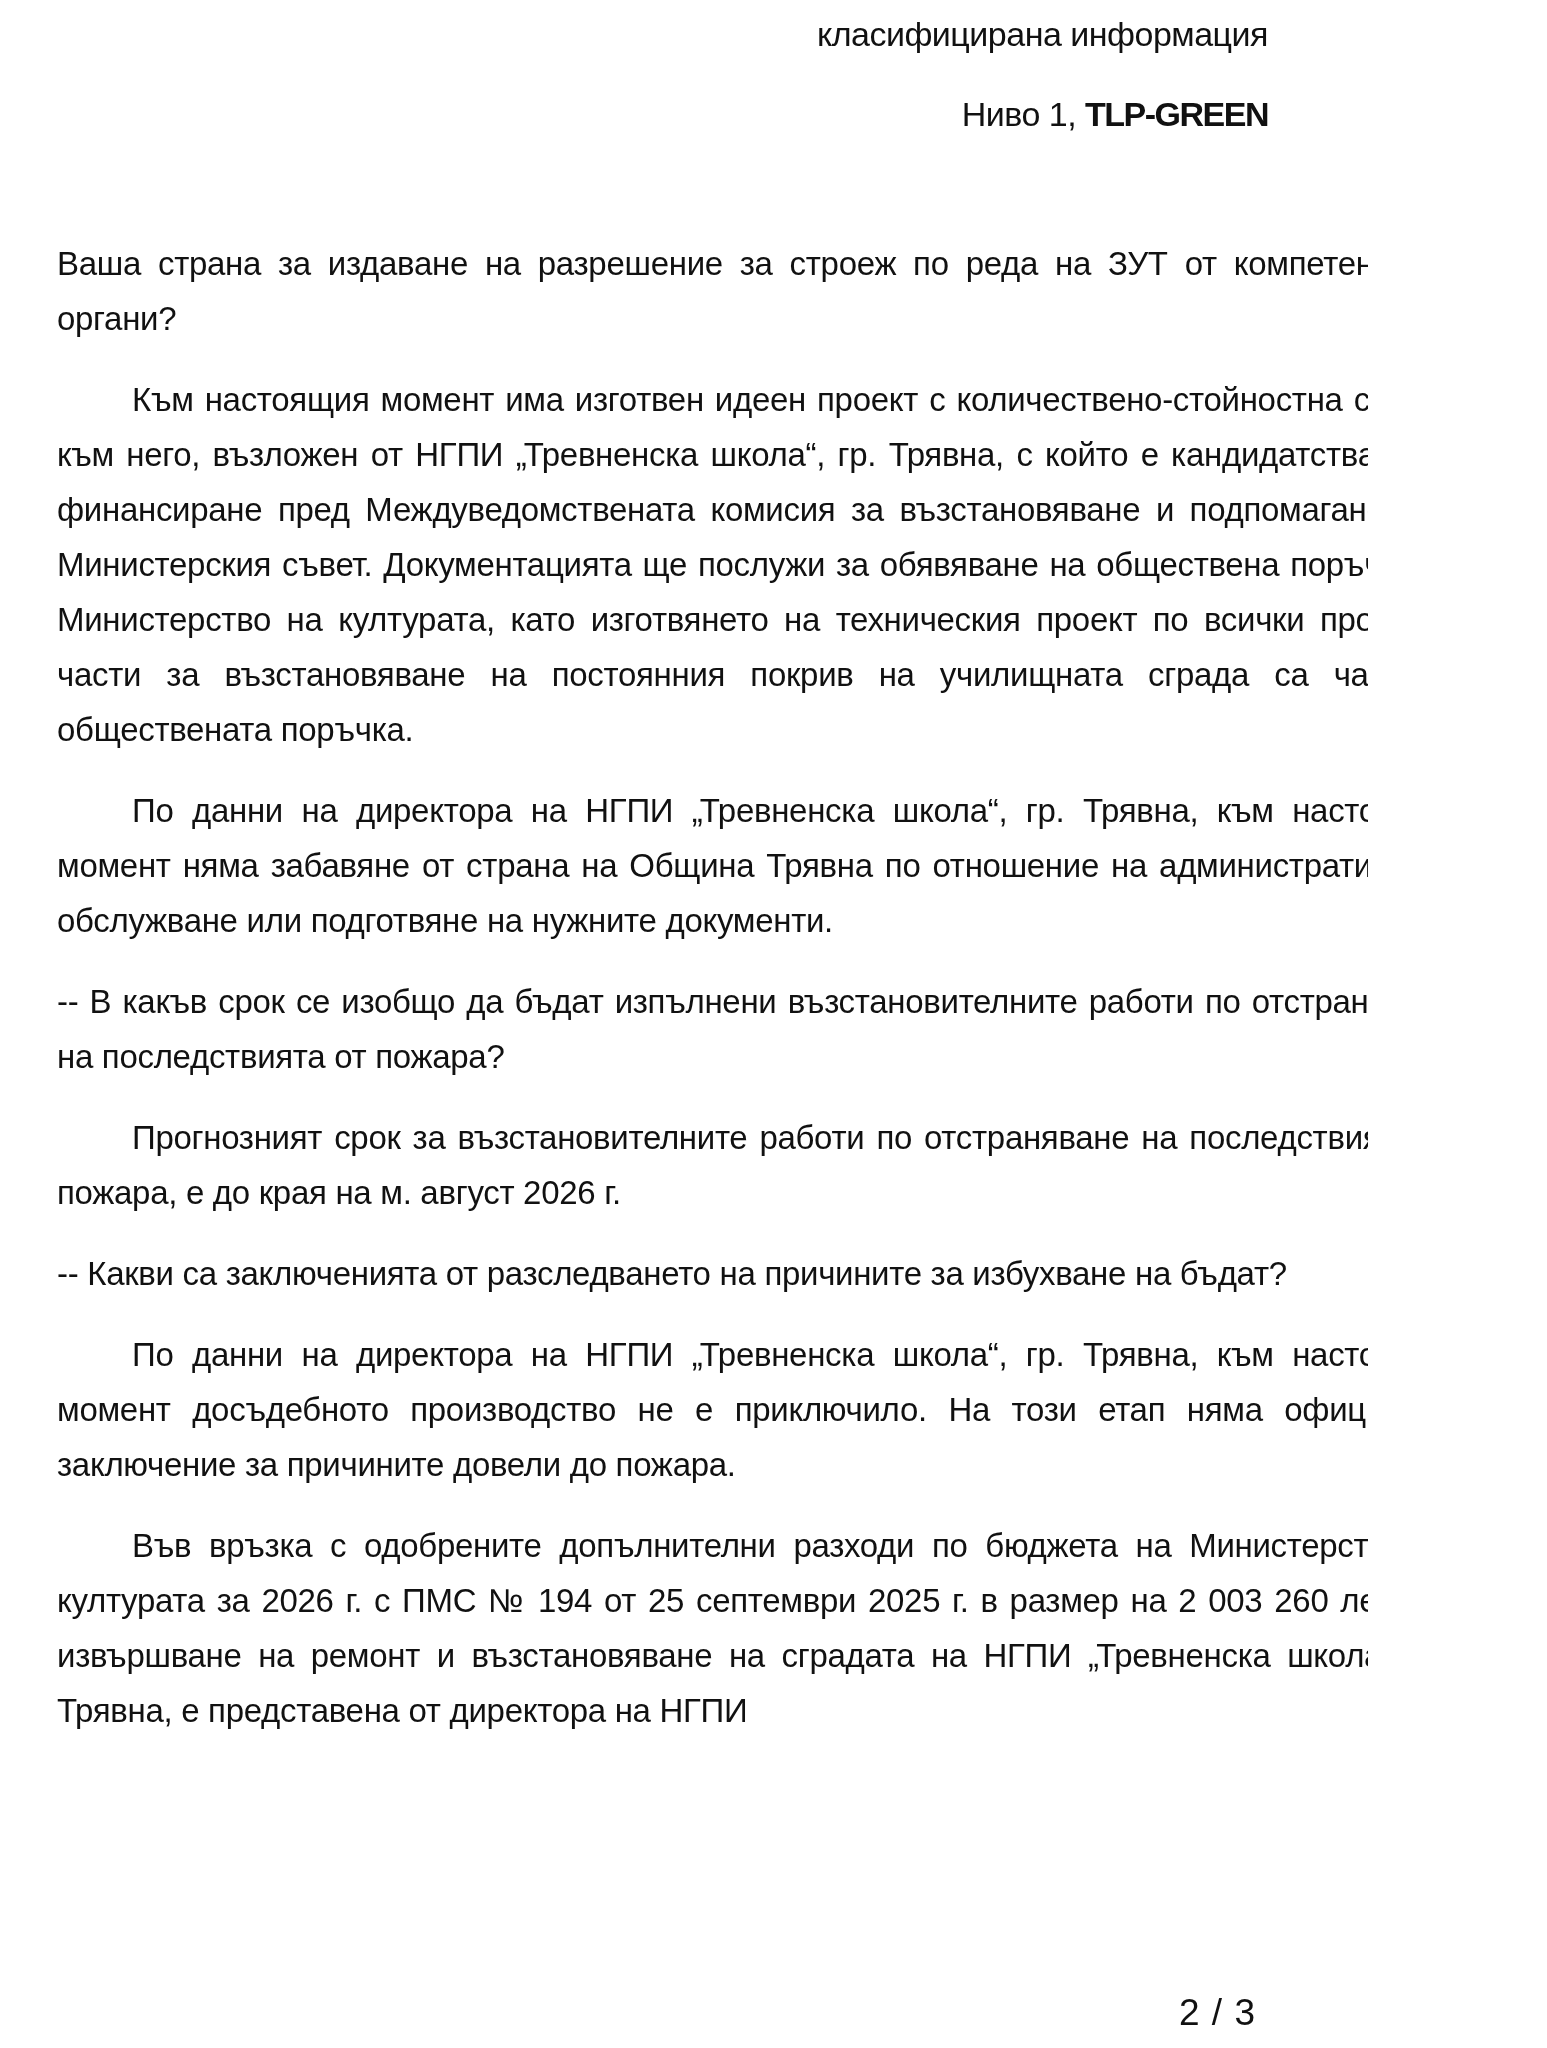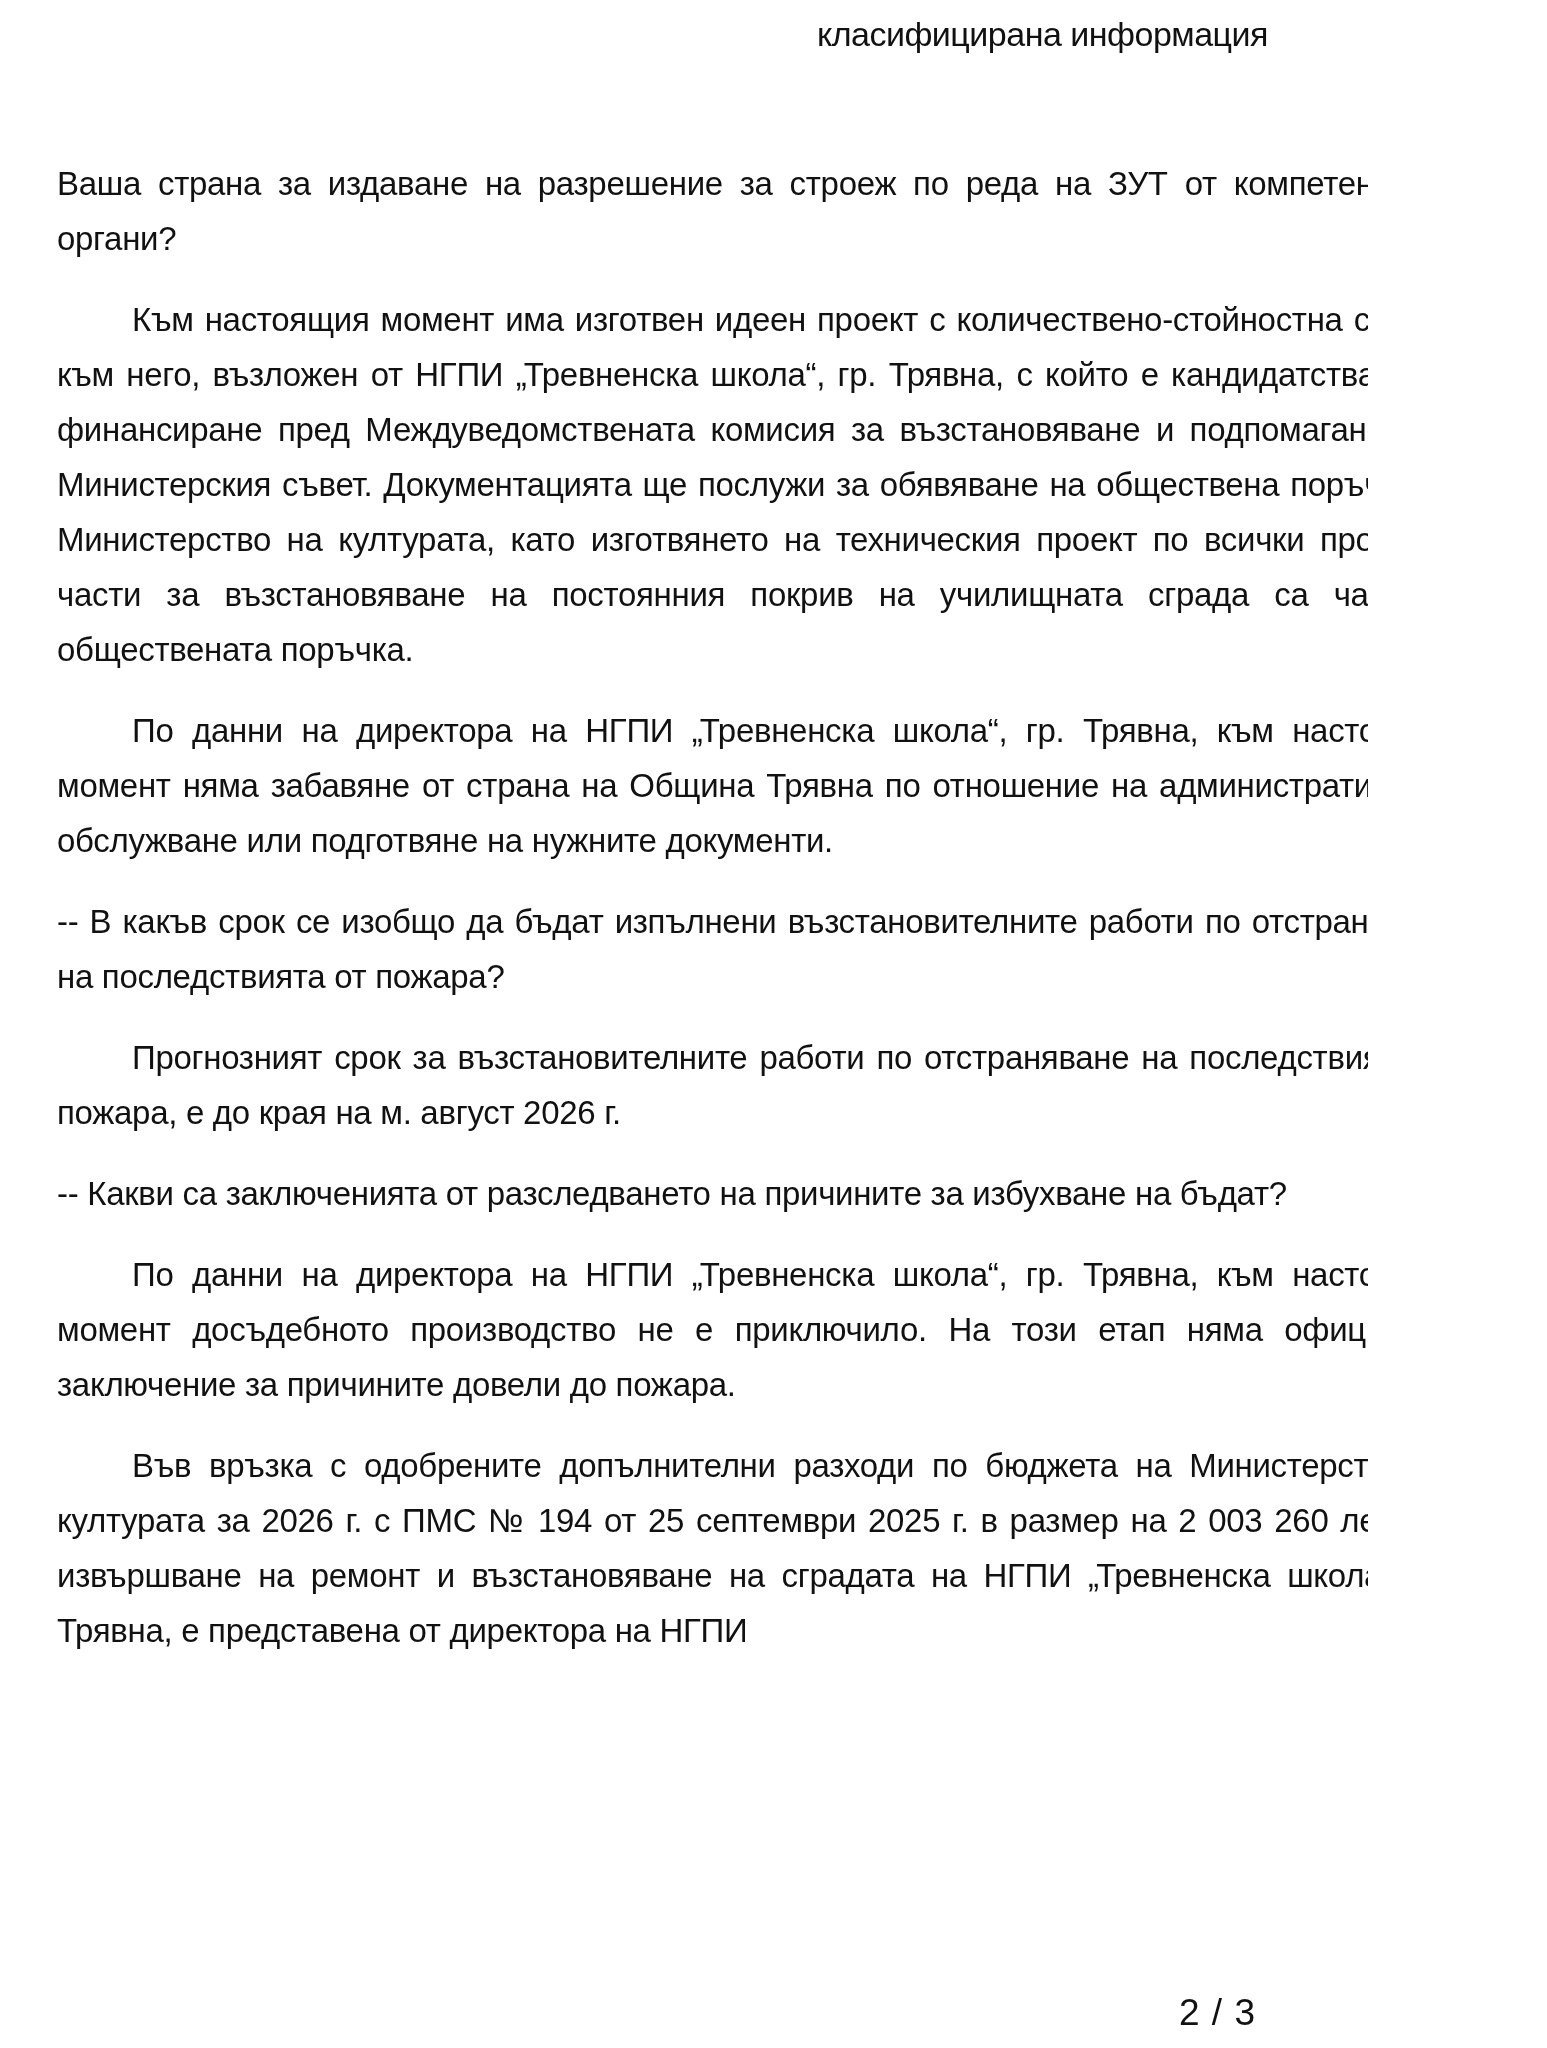--- a/index.html
+++ b/index.html
@@ -68,20 +68,23 @@
     text-align: right;
   }
 </style>
 </head>
 <body>
 
 <div class="page">
 
   <div class="header">
     <div class="classification">класифицирана информация</div>
+    <div class="level">
+      <span>Ниво 1, </span><span class="level-value">TLP-GREEN</span>
+    </div>
   </div>
 
   <div class="main">
     <p class="question">Ваша страна за издаване на разрешение за строеж по реда на ЗУТ от компетентните органи?</p>
     <p class="answer">Към настоящия момент има изготвен идеен проект с количествено-стойностна сметка към него, възложен от НГПИ „Тревненска школа“, гр. Трявна, с който е кандидатствано за финансиране пред Междуведомствената комисия за възстановяване и подпомагане към Министерския съвет. Документацията ще послужи за обявяване на обществена поръчка от Министерство на културата, като изготвянето на техническия проект по всички проектни части за възстановяване на постоянния покрив на училищната сграда са част от обществената поръчка.</p>
     <p class="answer">По данни на директора на НГПИ „Тревненска школа“, гр. Трявна, към настоящия момент няма забавяне от страна на Община Трявна по отношение на административното обслужване или подготвяне на нужните документи.</p>
     <p class="question">-- В какъв срок се изобщо да бъдат изпълнени възстановителните работи по отстраняване на последствията от пожара?</p>
     <p class="answer">Прогнозният срок за възстановителните работи по отстраняване на последствията от пожара, е до края на м. август 2026 г.</p>
     <p class="question">-- Какви са заключенията от разследването на причините за избухване на бъдат?</p>
     <p class="answer">По данни на директора на НГПИ „Тревненска школа“, гр. Трявна, към настоящия момент досъдебното производство не е приключило. На този етап няма официално заключение за причините довели до пожара.</p>

